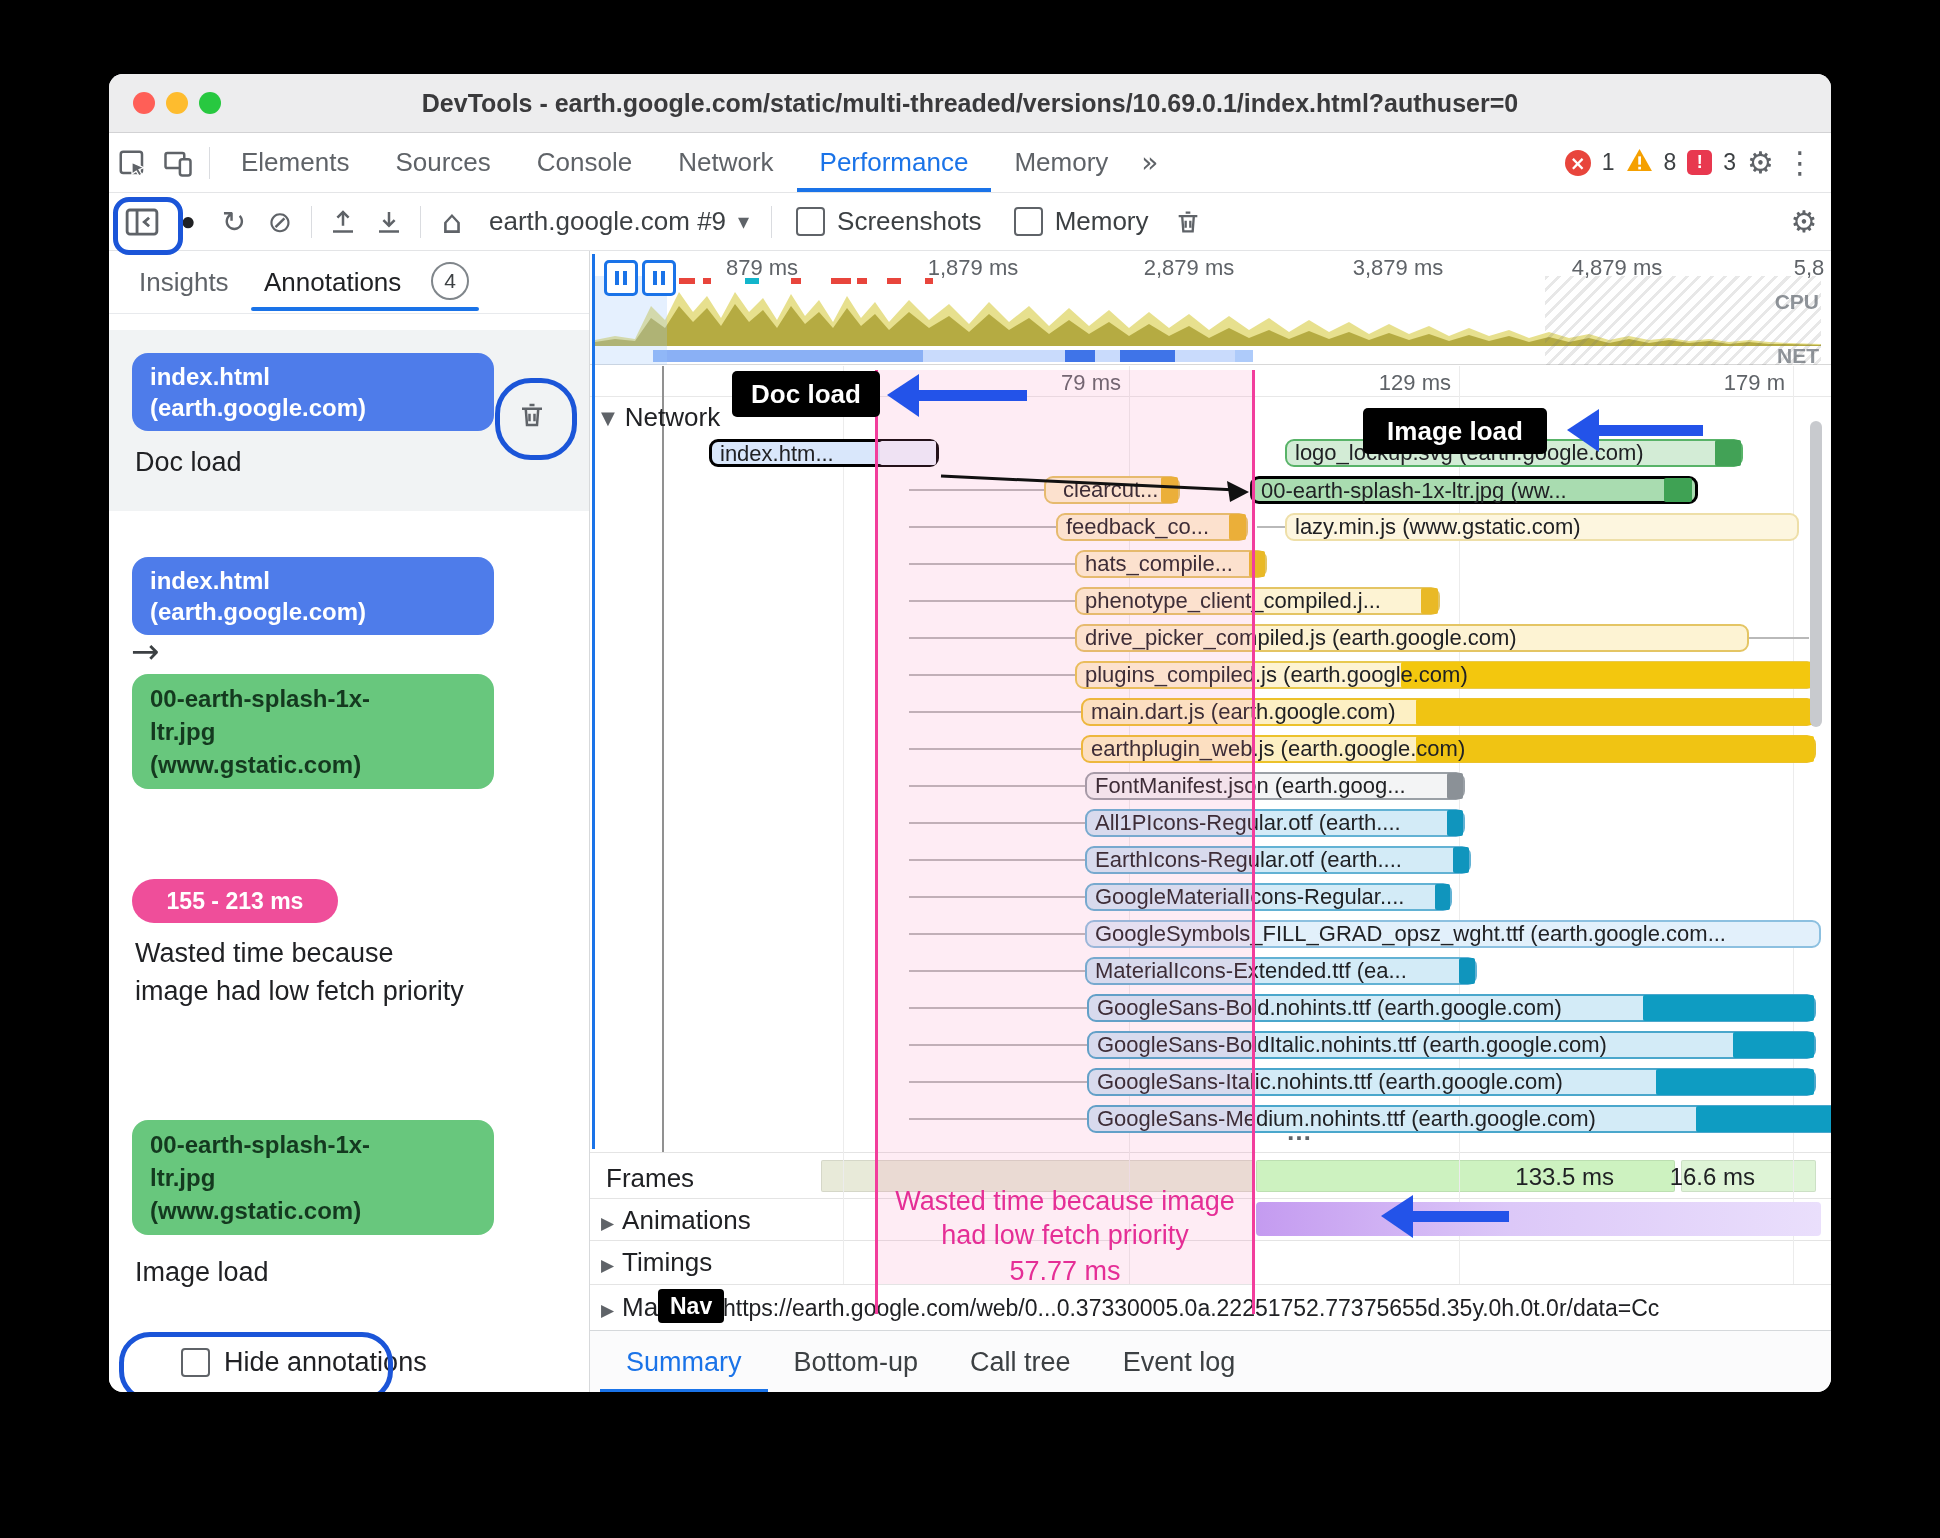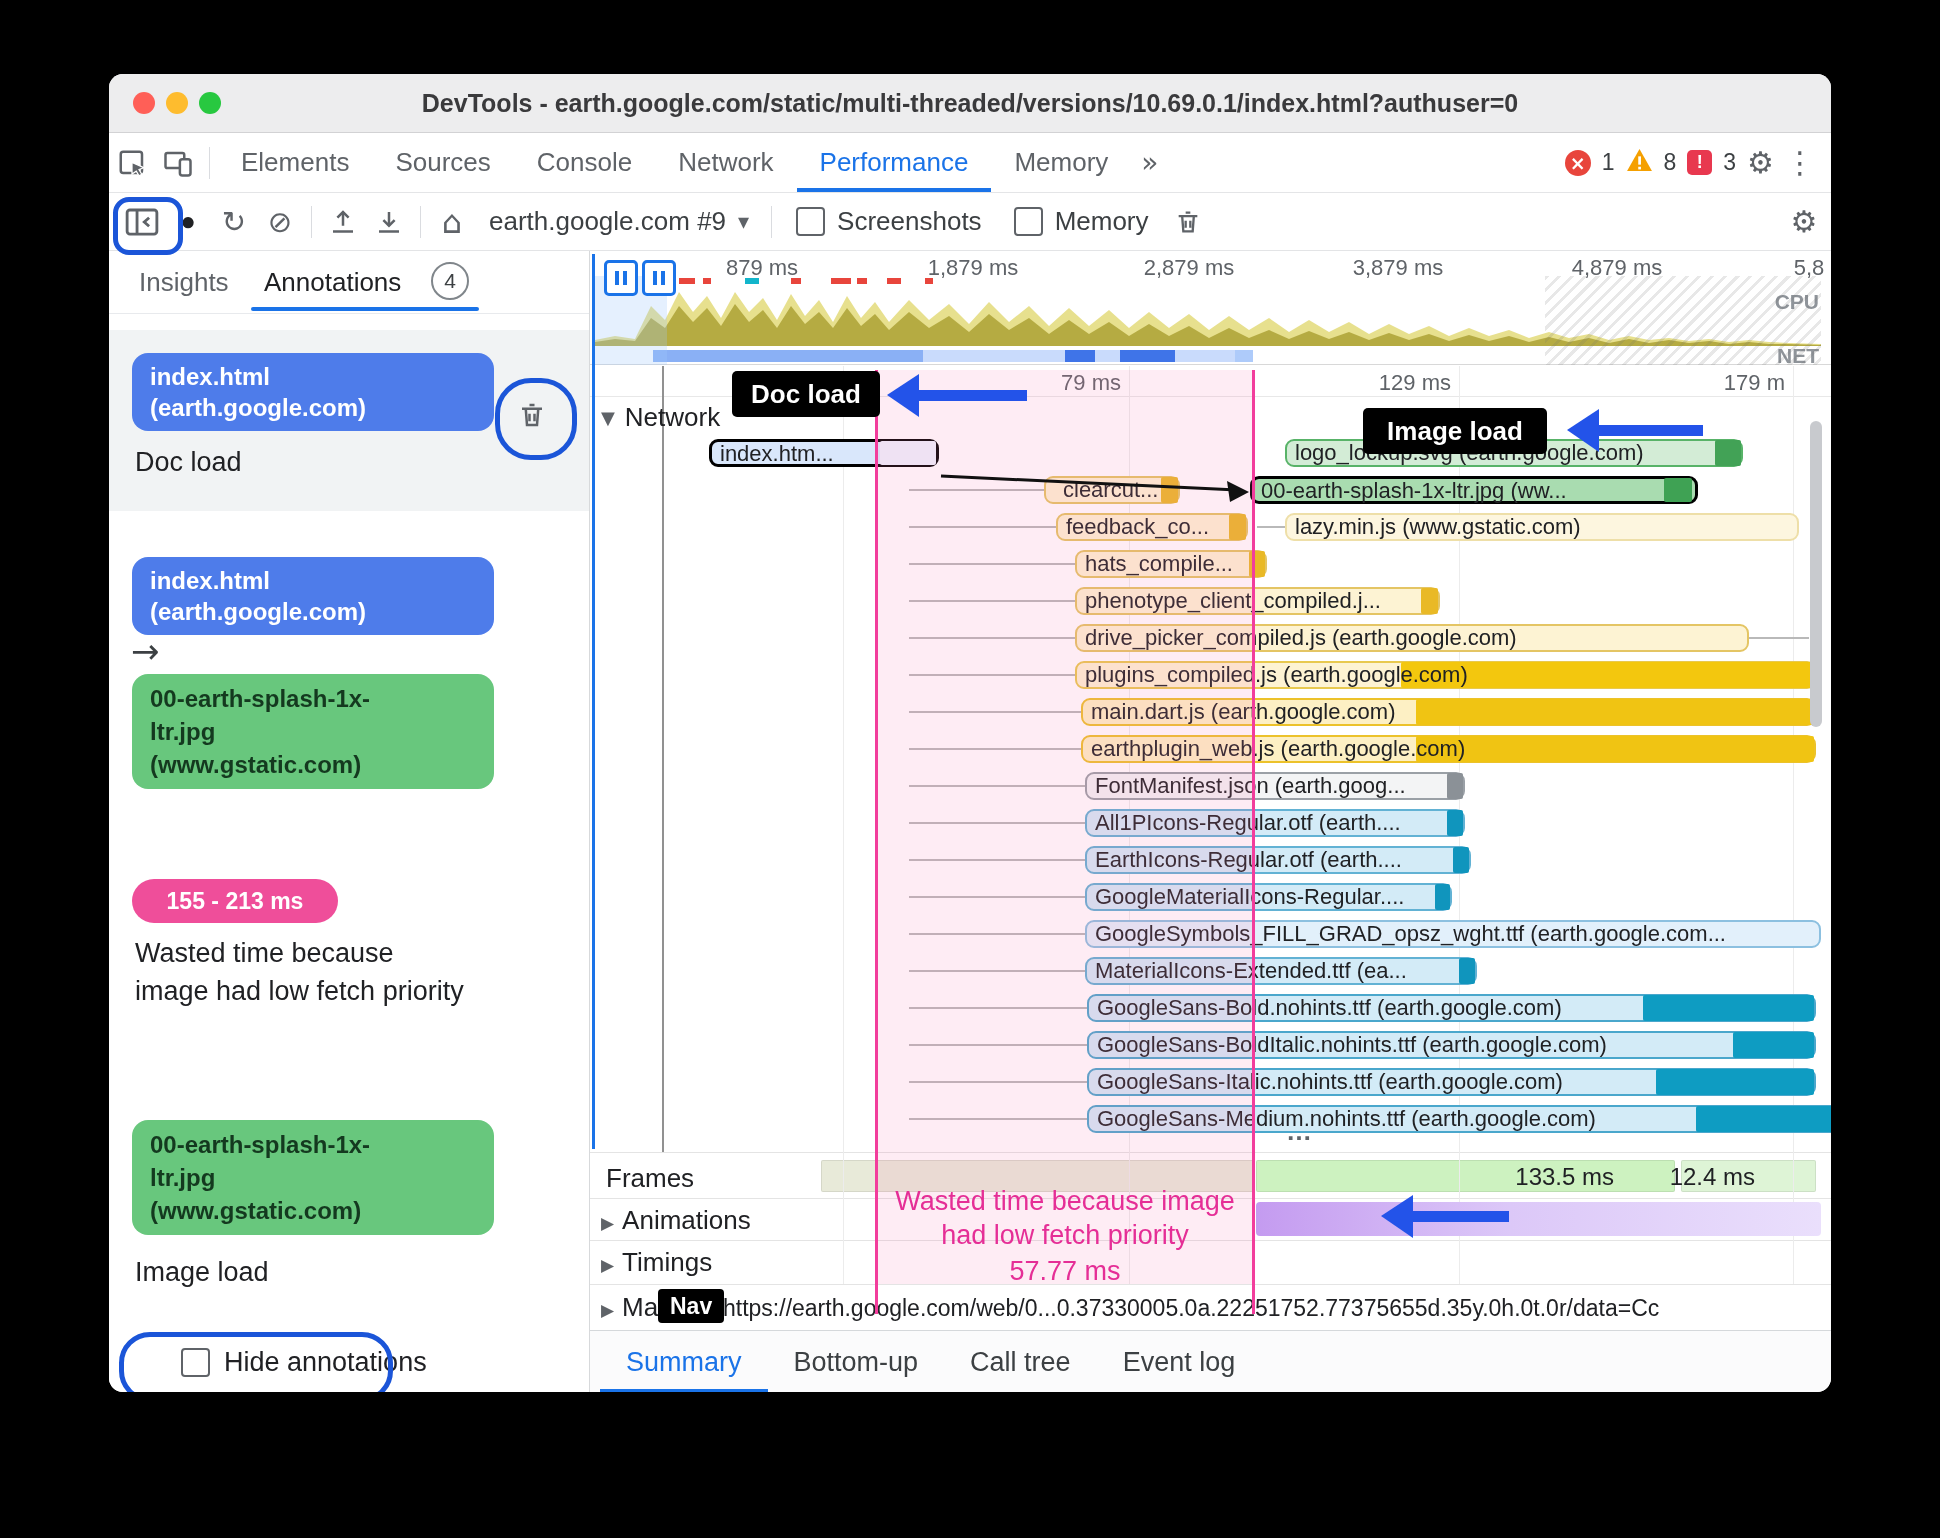--- a/index.html
+++ b/index.html
@@ -427,21 +427,21 @@
     <div class="callout" style="left:1254px;top:334px;width:184px;height:46px">Image load</div>
 
     <div class="trackdivider" style="top:1078px"></div>
     <div class="tracklabel" style="left:497px;top:1089px">Frames</div>
     <div class="frames-track">
         <div class="fbar" style="left: 231px; width: 433px; background: rgb(232, 234, 217);"></div>
         <div class="fbar" style="left: 666px; width: 419px; background: rgb(205, 242, 192);">
           <span class="flabel">133.5 ms</span>
         </div>
         <div class="fbar" style="left: 1091px; width: 135px; background: rgb(222, 244, 214);">
-          <span class="flabel">12.4 ms</span>
+          <span class="flabel">16.6 ms</span>
         </div>
       </div>
 
     <div class="trackdivider" style="top:1124px"></div>
     <div class="animbar"></div>
     <div class="tracklabel" style="left:492px;top:1131px"><span class="tri">▶</span><span>Animations</span></div>
 
     <div class="trackdivider" style="top:1166px"></div>
     <div class="tracklabel" style="left:492px;top:1173px"><span class="tri">▶</span><span>Timings</span></div>
 

